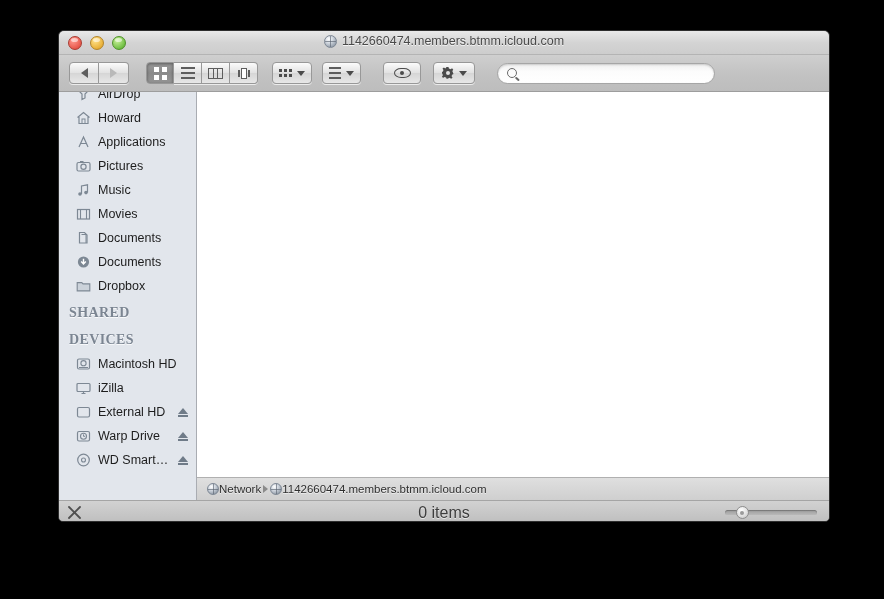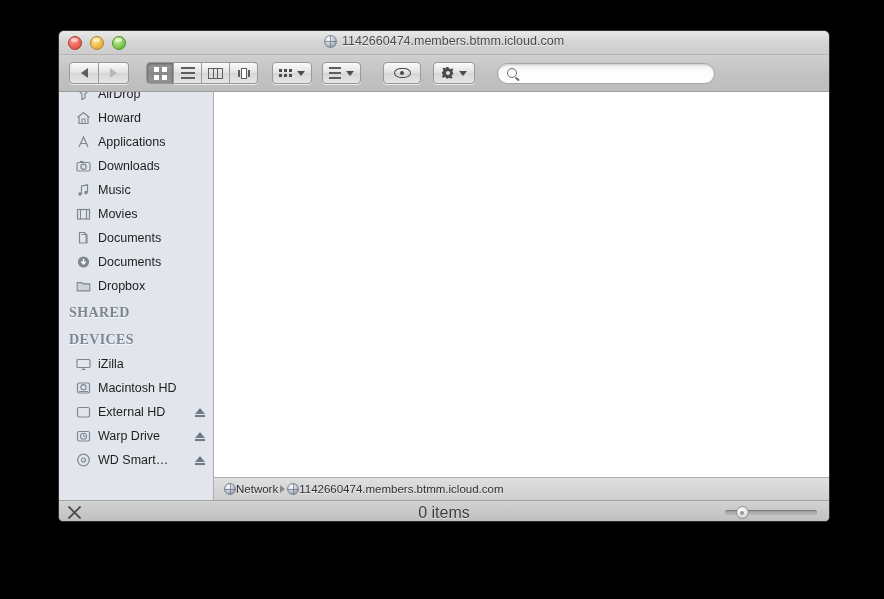--- a/index.html
+++ b/index.html
@@ -267,21 +267,21 @@
   }
 
   
   .body {
     display: flex;
     height: 408px;
     background: #fff;
   }
 
   .sidebar {
-    width: 155px;
+    width: 138px;
     background: #e2e6ec;
     border-right: 1px solid #a9acb2;
     box-sizing: border-box;
     overflow: hidden;
     position: relative;
     padding-top: 16px;
   }
   .sb-scroll {
     position: absolute;
     left: 0; right: 0;
@@ -557,21 +557,21 @@
           </div>
 
           <div class="sb-item">
             <span class="sb-icon">
               <svg width="15" height="14" viewBox="0 0 15 14">
                   <rect x="1" y="3.5" width="13" height="8.5" rx="1.5" fill="none" stroke="#7d8894" stroke-width="1.2"></rect>
                   <circle cx="7.5" cy="7.8" r="2.6" fill="none" stroke="#7d8894" stroke-width="1.2"></circle>
                   <rect x="4" y="2" width="3.5" height="1.6" fill="#7d8894"></rect>
                 </svg>
             </span>
-            <span class="sb-label">Downloads</span>
+            <span class="sb-label">Pictures</span>
           </div>
 
           <div class="sb-item">
             <span class="sb-icon">
               <svg width="15" height="14" viewBox="0 0 15 14">
                   <path d="M5.5 11 V3 L11.5 1.8 V9.5" fill="none" stroke="#7d8894" stroke-width="1.2"></path>
                   <circle cx="4" cy="11" r="1.8" fill="#7d8894"></circle>
                   <circle cx="10" cy="9.6" r="1.8" fill="#7d8894"></circle>
                 </svg>
             </span>
@@ -617,36 +617,36 @@
             <span class="sb-label">Dropbox</span>
           </div>
 
           <div class="sb-header">SHARED</div>
 
           <div class="sb-header">DEVICES</div>
 
           <div class="sb-item">
             <span class="sb-icon">
               <svg width="15" height="14" viewBox="0 0 15 14">
-                  <rect x="1" y="2.5" width="13" height="8" rx="1" fill="none" stroke="#7d8894" stroke-width="1.2"></rect>
-                  <path d="M5.5 12.5 h4 M7.5 10.5 v2" stroke="#7d8894" stroke-width="1.2"></path>
-                </svg>
-            </span>
-            <span class="sb-label">iZilla</span>
-          </div>
-
-          <div class="sb-item">
-            <span class="sb-icon">
-              <svg width="15" height="14" viewBox="0 0 15 14">
                   <rect x="1.5" y="2" width="12" height="10" rx="1.5" fill="none" stroke="#7d8894" stroke-width="1.2"></rect>
                   <circle cx="7.5" cy="6.2" r="2.6" fill="none" stroke="#7d8894" stroke-width="1.1"></circle>
                   <path d="M3 10.5 h9" stroke="#7d8894" stroke-width="1"></path>
                 </svg>
             </span>
             <span class="sb-label">Macintosh HD</span>
+          </div>
+
+          <div class="sb-item">
+            <span class="sb-icon">
+              <svg width="15" height="14" viewBox="0 0 15 14">
+                  <rect x="1" y="2.5" width="13" height="8" rx="1" fill="none" stroke="#7d8894" stroke-width="1.2"></rect>
+                  <path d="M5.5 12.5 h4 M7.5 10.5 v2" stroke="#7d8894" stroke-width="1.2"></path>
+                </svg>
+            </span>
+            <span class="sb-label">iZilla</span>
           </div>
 
           <div class="sb-item">
             <span class="sb-icon">
               <svg width="15" height="14" viewBox="0 0 15 14">
                   <rect x="1.5" y="2.5" width="12" height="9.5" rx="1.5" fill="none" stroke="#7d8894" stroke-width="1.2"></rect>
                 </svg>
             </span>
             <span class="sb-label">External HD</span>
             <span class="eject"></span>

